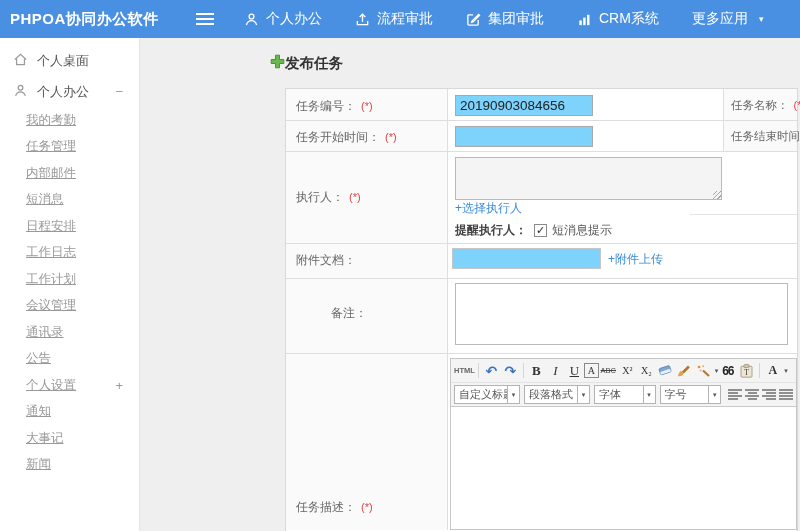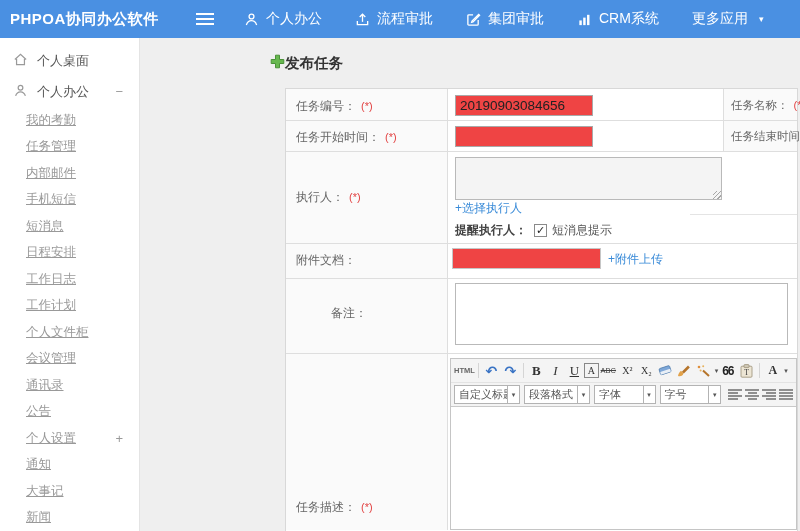--- a/index.html
+++ b/index.html
@@ -37,21 +37,21 @@
   .hline { position:absolute; left:0; width:511px; border-top:1px solid #dedede; }
   .hl1{top:31px;} .hl2{top:62px;} .hl3{top:154px;} .hl4{top:189px;} .hl5{top:264px;}
   .hl-sub { position:absolute; left:404px; width:107px; top:125px; border-top:1px solid #e4e4e4; }
 
   .flabel { position:absolute; font-size:12px; color:#666; white-space:nowrap; }
   .req { color:#e24444; margin-left:5px; font-size:11px; }
   .lab1{left:10px; top:9px;} .lab2{left:10px; top:40px;} .lab3{left:10px; top:100px;}
   .lab4{left:10px; top:163px;} .lab5{left:10px; top:216px;margin-left:35px;} .lab6{left:10px; top:410px;}
   .rlab1{left:445px; top:9px; font-size:11.5px;} .rlab2{left:445px; top:40px; font-size:11.5px;}
 
-  .inp { position:absolute; height:21px; border:1px solid #a9a9a9; background:#ef4444; font-size:13.5px; color:#222; padding:0 4px; font-family:"Liberation Sans","DejaVu Sans",sans-serif; outline:none; }
+  .inp { position:absolute; height:21px; border:1px solid #a9a9a9; background:#7dd3fc; font-size:13.5px; color:#222; padding:0 4px; font-family:"Liberation Sans","DejaVu Sans",sans-serif; outline:none; }
   .inp1 { left:169px; top:6px; width:138px; }
   .inp2 { left:169px; top:37px; width:138px; }
   .inp3 { left:166px; top:159px; width:149px; border-color:#c6c6c6; }
   .ta { position:absolute; border:1px solid #b9b9b9; resize:none; outline:none; font-family:"Liberation Sans","DejaVu Sans",sans-serif; }
   .ta1 { left:169px; top:68px; width:267px; height:43px; background:#f4f4f4; }
   .ta2 { left:169px; top:194px; width:333px; height:62px; background:#fff; }
   .grip { position:absolute; left:427px; top:102px; width:8px; height:8px;
       background:repeating-linear-gradient(-45deg, transparent 0 2px, #a6a6a6 2px 3px); cursor:nwse-resize; }
   .flink { position:absolute; font-size:12px; color:#3a8bd8; cursor:pointer; white-space:nowrap; }
   .link-choose { left:169px; top:111px; }
@@ -161,36 +161,30 @@
   <div class="s-item s1">
       <span>我的考勤</span>
     </div>
   <div class="s-item s1">
       <span>任务管理</span>
     </div>
   <div class="s-item s1">
       <span>内部邮件</span>
     </div>
   <div class="s-item s1">
-      <span>手机短信</span>
-    </div>
-  <div class="s-item s1">
       <span>短消息</span>
     </div>
   <div class="s-item s1">
       <span>日程安排</span>
     </div>
   <div class="s-item s1">
       <span>工作日志</span>
     </div>
   <div class="s-item s1">
       <span>工作计划</span>
-    </div>
-  <div class="s-item s1">
-      <span>个人文件柜</span>
     </div>
   <div class="s-item s1">
       <span>会议管理</span>
     </div>
   <div class="s-item s1">
       <span>通讯录</span>
     </div>
   <div class="s-item s1">
       <span>公告</span>
     </div>

